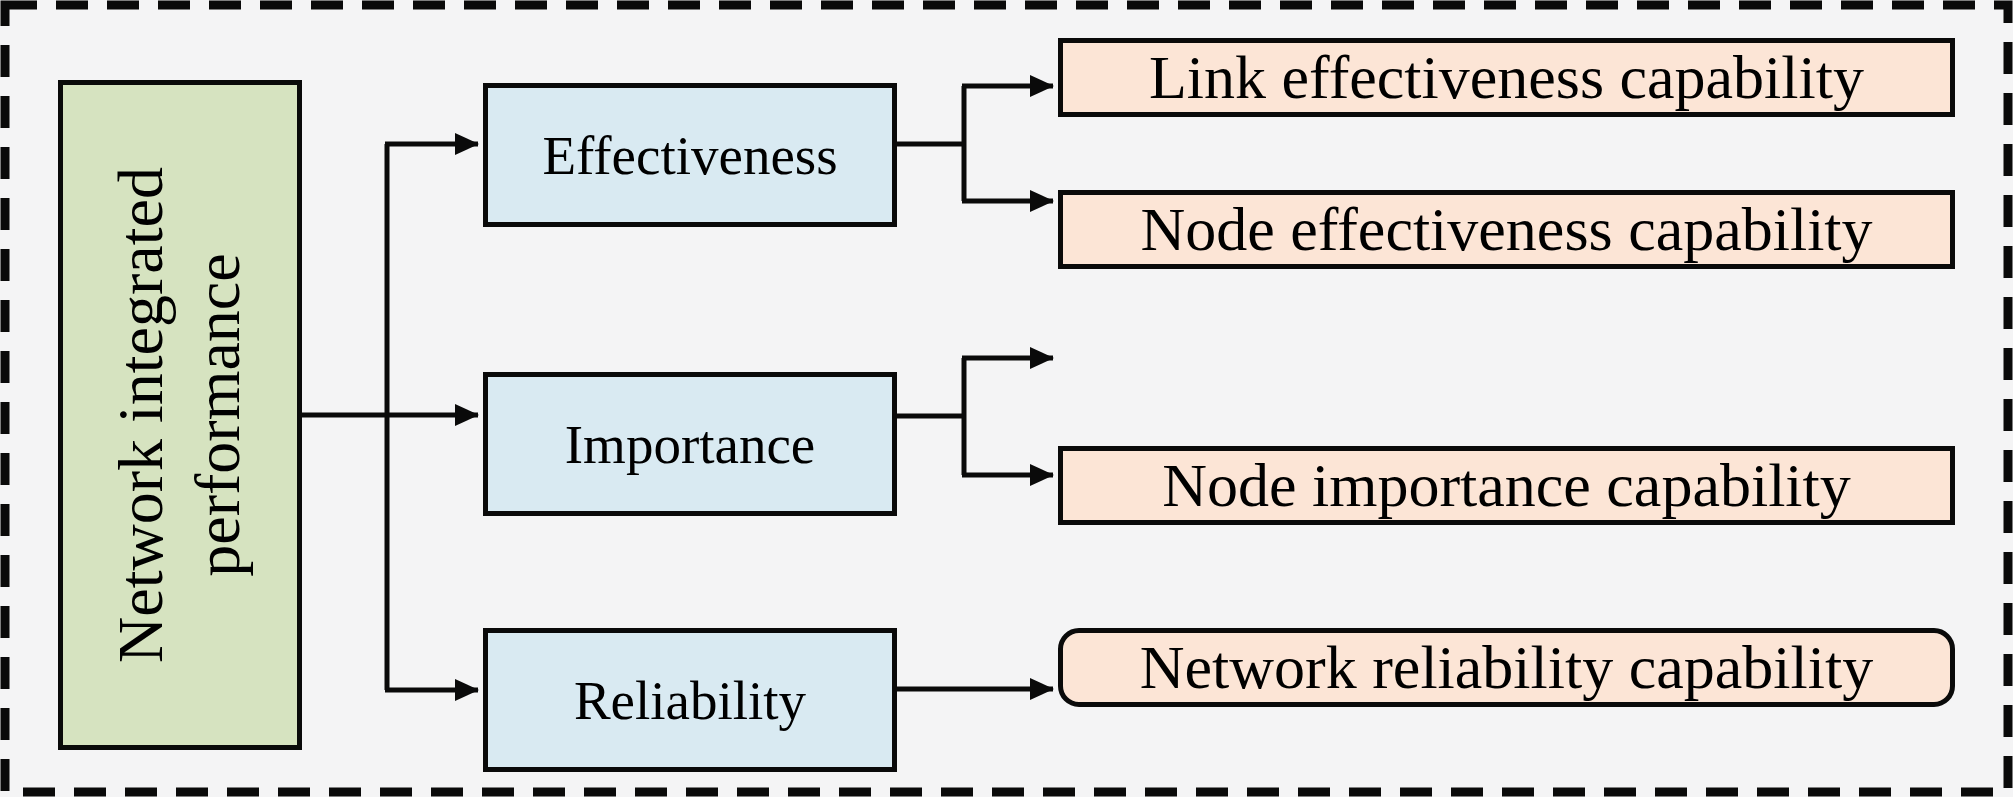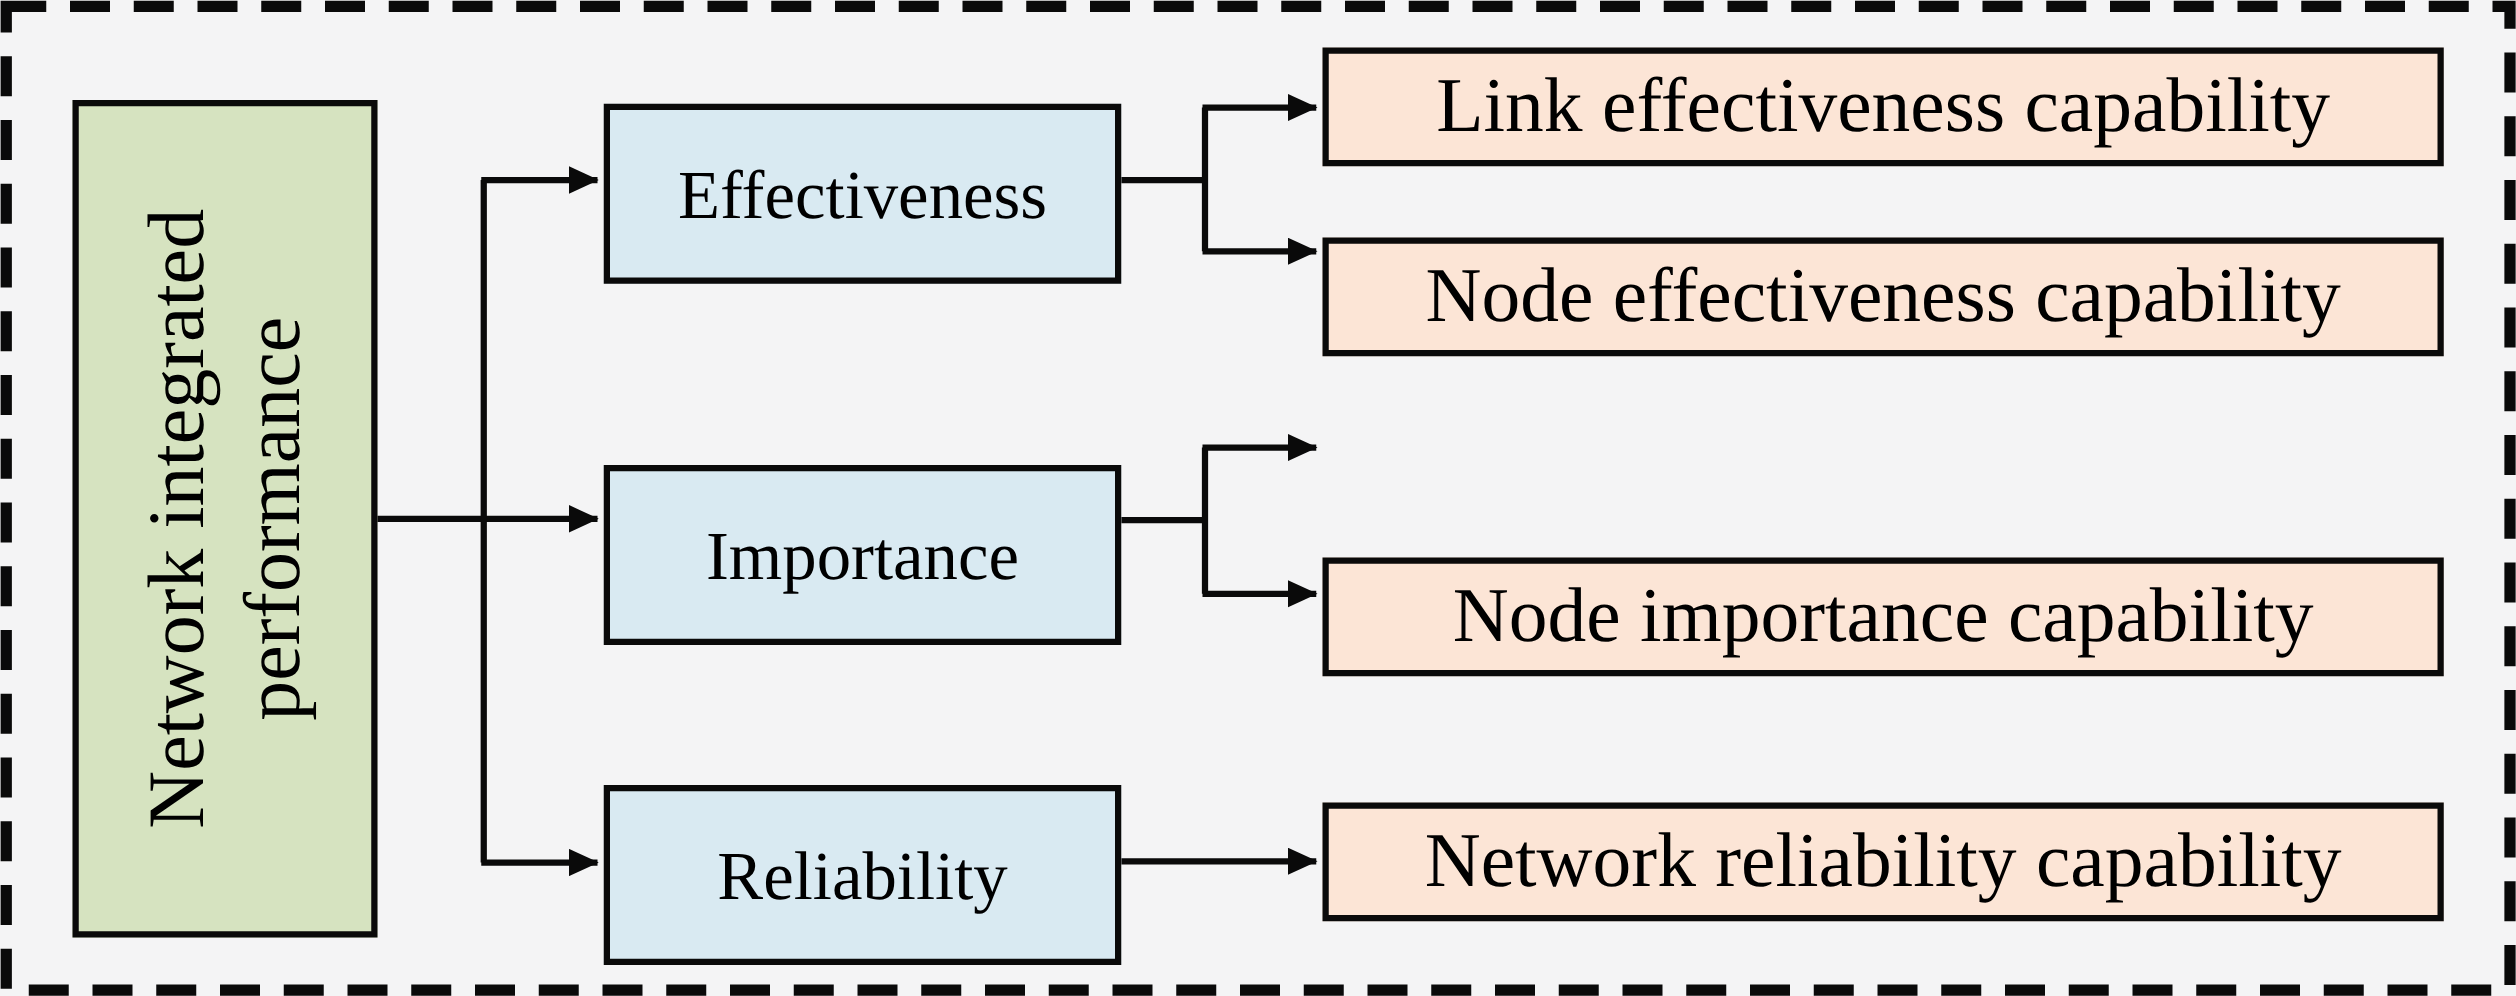--- a/index.html
+++ b/index.html
@@ -49,29 +49,29 @@
     left: 483px;
     width: 414px; height: 144px;
     background: var(--branch-fill, #d9eaf2);
     font-size: 55px;
   }
   .branch-effectiveness { top: 83px; }
   .branch-importance    { top: 372px; text-align: center; }
   .branch-reliability   { top: 628px; }
   .leaf-box {
     left: 1058px;
-    width: 897px; height: 95px;
+    width: 897px; height: 79px;
     background: var(--leaf-fill, #fce5d6);
     font-size: 62px;
   }
   .leaf-1 { top: 38px; }
   .leaf-2 { top: 154px; margin-top: 36px; }
   .leaf-3 { top: 310px; }
   .leaf-4 { top: 428px; margin-top: 18px; }
-  .leaf-5 { top: 642px; }
+  .leaf-5 { top: 628px; border-radius: 21px; }
 </style>
 </head>
 <body>
 
 <div class="canvas">
 
   <svg class="connector-layer" viewBox="0 0 2013 797" xmlns="http://www.w3.org/2000/svg">
     <defs>
       <marker id="arrow" markerUnits="userSpaceOnUse" markerWidth="26" markerHeight="22" refX="23" refY="11" orient="auto">
         <path d="M0,0 L24,11 L0,22 Z" fill="#0a0a0a"></path>

